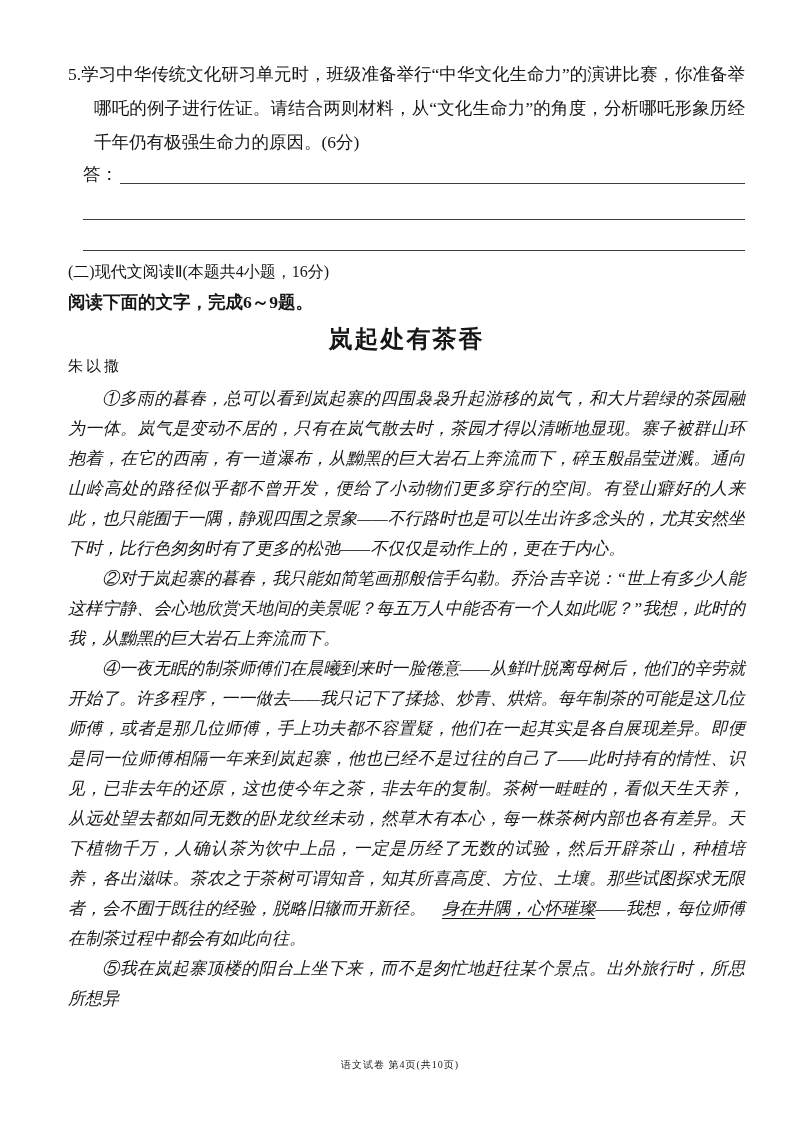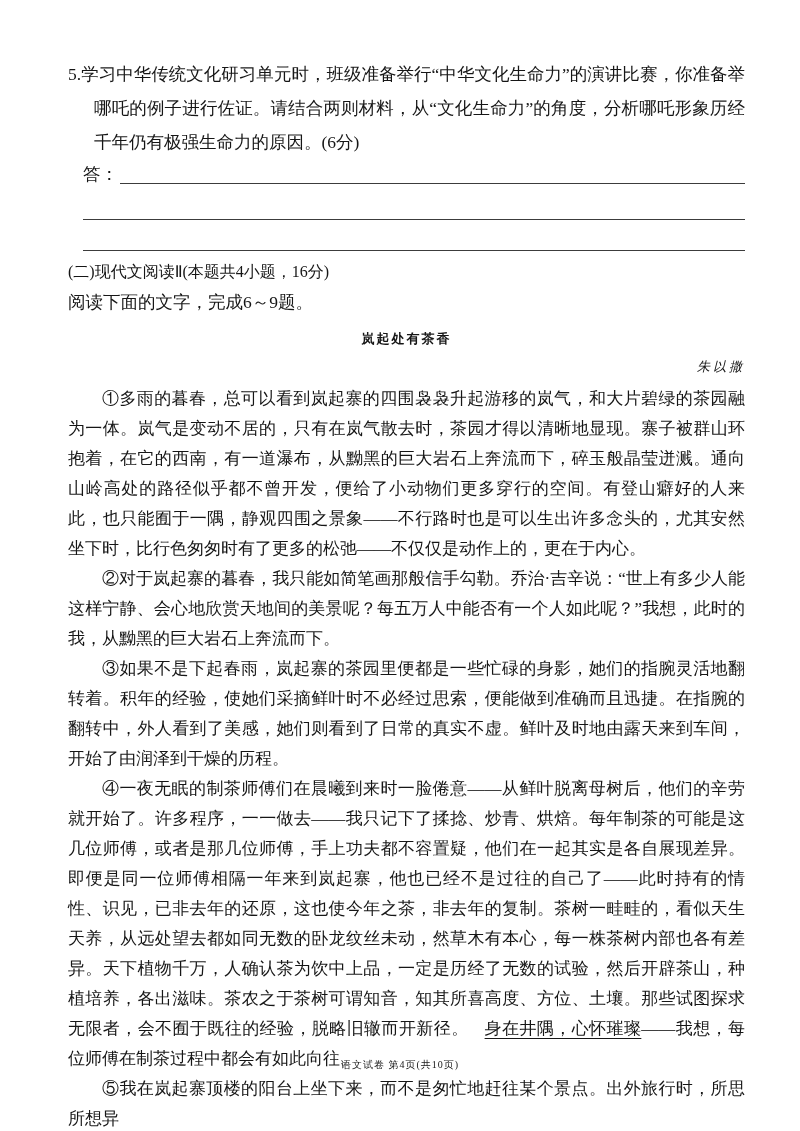--- a/index.html
+++ b/index.html
@@ -50,44 +50,45 @@
   }
   .sec-heading {
     margin: 6px 0 0 0;
     font-size: 16px;
     line-height: 30px;
   }
   .sec-instruction {
     margin: 0;
     font-size: 17.5px;
     line-height: 30px;
+    font-weight: bold;
   }
   .essay-title {
     margin: 7px 0 0 0;
     text-align: center;
     font-family: "Liberation Sans", sans-serif;
     font-weight: 700;
-    font-size: 13px;
+    font-size: 24px;
     line-height: 30px;
     letter-spacing: 2px;
   }
   .essay-author {
     margin: 0 0 5px 0;
-    text-align: right;
-    font-size: 13px;
+    text-align: left;
+    font-size: 15px;
     line-height: 25px;
     letter-spacing: 3px;
-    font-style: italic;
   }
   .para {
     margin: 0;
     font-size: 17px;
     line-height: 30px;
     text-align: justify;
     text-indent: 2em;
+    font-style: italic;
   }
   .ul-phrase {
     text-decoration: underline;
     text-underline-offset: 4px;
     margin-left: 16px;
   }
   .page-footer {
     position: absolute;
     left: 0;
     top: 1058px;
@@ -117,21 +118,20 @@
 
   <section>
     <p class="sec-heading">(二)现代文阅读Ⅱ(本题共4小题，16分)</p>
     <p class="sec-instruction">阅读下面的文字，完成6～9题。</p>
 
     <h2 class="essay-title">岚起处有茶香</h2>
     <p class="essay-author">朱以撒</p>
 
     <p class="para">①多雨的暮春，总可以看到岚起寨的四围袅袅升起游移的岚气，和大片碧绿的茶园融为一体。岚气是变动不居的，只有在岚气散去时，茶园才得以清晰地显现。寨子被群山环抱着，在它的西南，有一道瀑布，从黝黑的巨大岩石上奔流而下，碎玉般晶莹迸溅。通向山岭高处的路径似乎都不曾开发，便给了小动物们更多穿行的空间。有登山癖好的人来此，也只能囿于一隅，静观四围之景象——不行路时也是可以生出许多念头的，尤其安然坐下时，比行色匆匆时有了更多的松弛——不仅仅是动作上的，更在于内心。</p>
     <p class="para">②对于岚起寨的暮春，我只能如简笔画那般信手勾勒。乔治·吉辛说：“世上有多少人能这样宁静、会心地欣赏天地间的美景呢？每五万人中能否有一个人如此呢？”我想，此时的我，从黝黑的巨大岩石上奔流而下。</p>
-    <p class="para">③如果不是下起春雨，岚起寨的茶园里便都是一些忙碌的身影，她们的指腕灵活地翻转着。积年的经验，使她们采摘鲜叶时不必经过思索，便能做到准确而且迅捷。在指腕的翻转中，外人看到了美感，她们则看到了日常的真实不虚。鲜叶及时地由露天来到车间，开始了由润泽到干燥的历程。</p>
     <p class="para"><span>④一夜无眠的制茶师傅们在晨曦到来时一脸倦意——从鲜叶脱离母树后，他们的辛劳就开始了。许多程序，一一做去——我只记下了揉捻、炒青、烘焙。每年制茶的可能是这几位师傅，或者是那几位师傅，手上功夫都不容置疑，他们在一起其实是各自展现差异。即便是同一位师傅相隔一年来到岚起寨，他也已经不是过往的自己了——此时持有的情性、识见，已非去年的还原，这也使今年之茶，非去年的复制。茶树一畦畦的，看似天生天养，从远处望去都如同无数的卧龙纹丝未动，然草木有本心，每一株茶树内部也各有差异。天下植物千万，人确认茶为饮中上品，一定是历经了无数的试验，然后开辟茶山，种植培养，各出滋味。茶农之于茶树可谓知音，知其所喜高度、方位、土壤。那些试图探求无限者，会不囿于既往的经验，脱略旧辙而开新径。</span><span class="ul-phrase">身在井隅，心怀璀璨</span><span>——我想，每位师傅在制茶过程中都会有如此向往。</span></p>
     <p class="para">⑤我在岚起寨顶楼的阳台上坐下来，而不是匆忙地赶往某个景点。出外旅行时，所思所想异</p>
   </section>
 
   <div class="page-footer">
     <span>语文试卷 第4页(共10页)</span>
   </div>
 
 </div>
 

